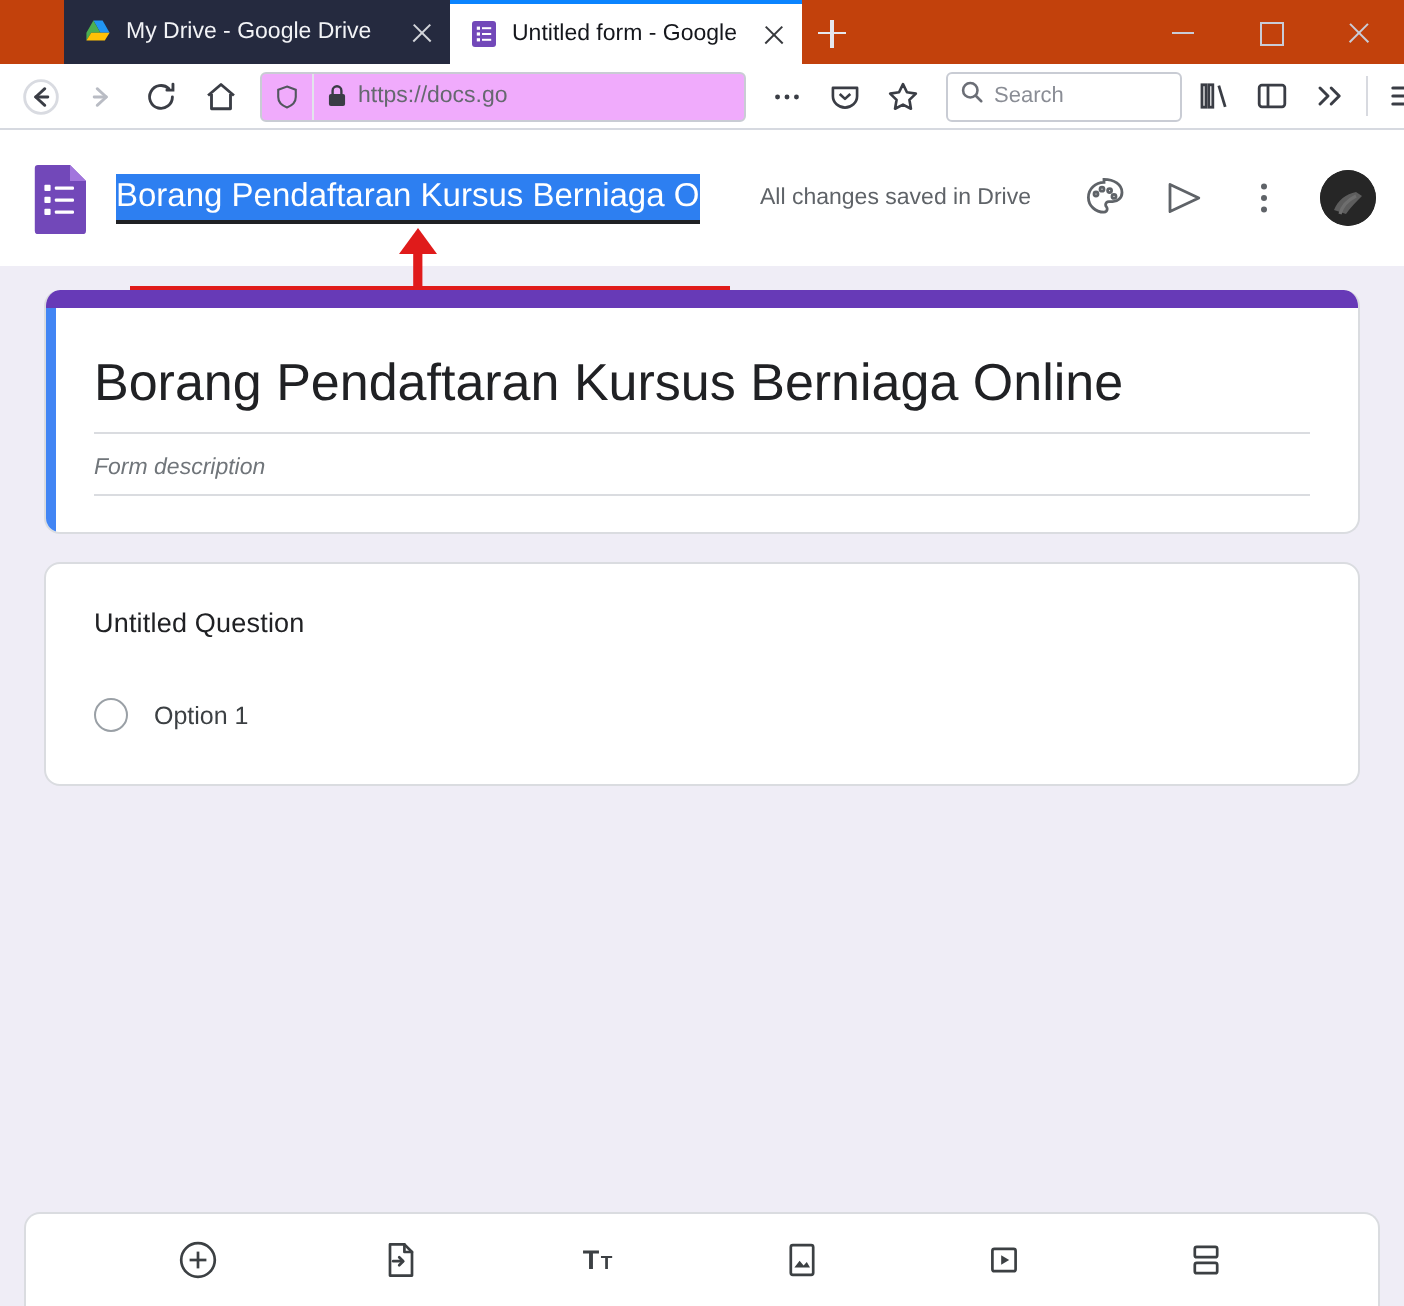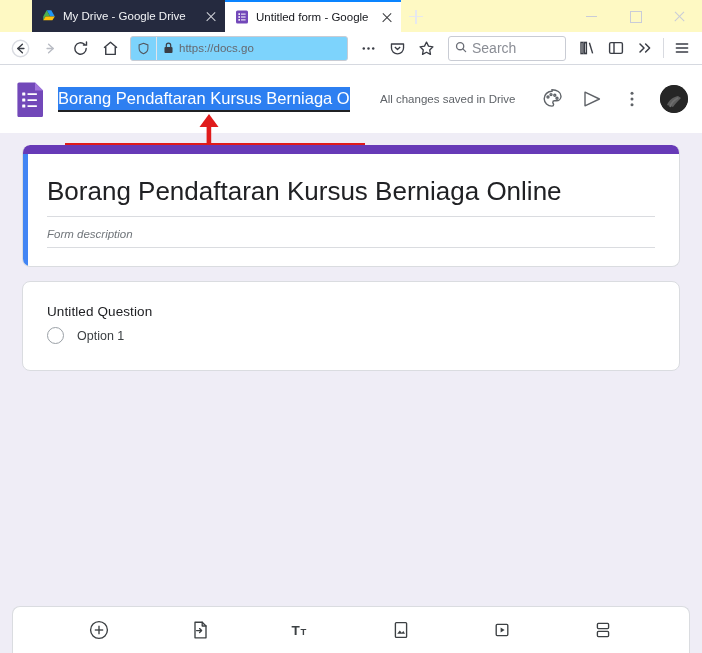--- a/index.html
+++ b/index.html
@@ -13,21 +13,21 @@
     position: relative;
     width: 702px; height: 653px;
     background: #efedf6;
     overflow: hidden;
   }
 
   
   .tabstrip {
     position: relative;
     height: 32px;
-    background: #fef9c3;
+    background: #c2410c;
     display: flex;
     align-items: flex-end;
     padding-left: 32px;
   }
   .tab {
     height: 32px;
     display: flex;
     align-items: center;
     gap: 7px;
     padding: 0 6px 0 10px;
@@ -101,28 +101,28 @@
   .navicon {
     width: 28px; height: 28px;
     display: flex; align-items: center; justify-content: center;
     color: #3a3d45; flex: 0 0 auto;
   }
   .navicon.disabled { color: #b9bcc4; }
   .navicon svg { display: block; }
 
   .urlbar {
     flex: 0 0 auto;
-    width: 218px;
+    width: 243px;
     height: 25px;
     border: 1px solid #c9ccd4;
     border-radius: 3px;
     display: flex;
     align-items: center;
     margin-left: 4px;
-    background: #7dd3fc;
+    background: #f0abfc;
     overflow: hidden;
   }
   .url-shield {
     width: 26px; height: 23px;
     display: flex; align-items: center; justify-content: center;
     border-right: 1px solid #e2e4ea;
     color: #52565e;
   }
   .url-lock {
     width: 22px;
@@ -150,21 +150,21 @@
     padding-left: 4px; flex: 0 0 auto;
   }
   .searchbar {
     width: 118px; height: 25px;
     border: 1px solid #c9ccd4;
     border-radius: 3px;
     display: flex; align-items: center;
     gap: 5px; padding: 0 6px;
     margin-left: 6px; flex: 0 0 auto;
   }
-  .searchbar .ph { font-size: 14px; color: #8a8d95; }
+  .searchbar .ph { font-size: 11px; color: #8a8d95; }
   .navright { display: flex; align-items: center; margin-left: auto; gap: 1px; }
   .navsep { width: 1px; height: 20px; background: #d8dae0; margin: 0 3px; }
 
   
   .forms-header {
     height: 68px;
     background: #fff;
     display: flex;
     align-items: center;
     padding: 0 14px 0 16px;
@@ -307,21 +307,21 @@
   .q-title {
     font-size: 13.5px;
     color: #202124;
     font-weight: 500;
     letter-spacing: .1px;
   }
   .q-option {
     display: flex;
     align-items: center;
     gap: 13px;
-    margin-top: 8px;
+    margin-top: 30px;
   }
   .radio {
     width: 17px; height: 17px;
     border: 1.6px solid #9aa0a6;
     border-radius: 50%;
     flex: 0 0 17px;
   }
   .opt-label { font-size: 12.5px; color: #3c4043; }
 
   

